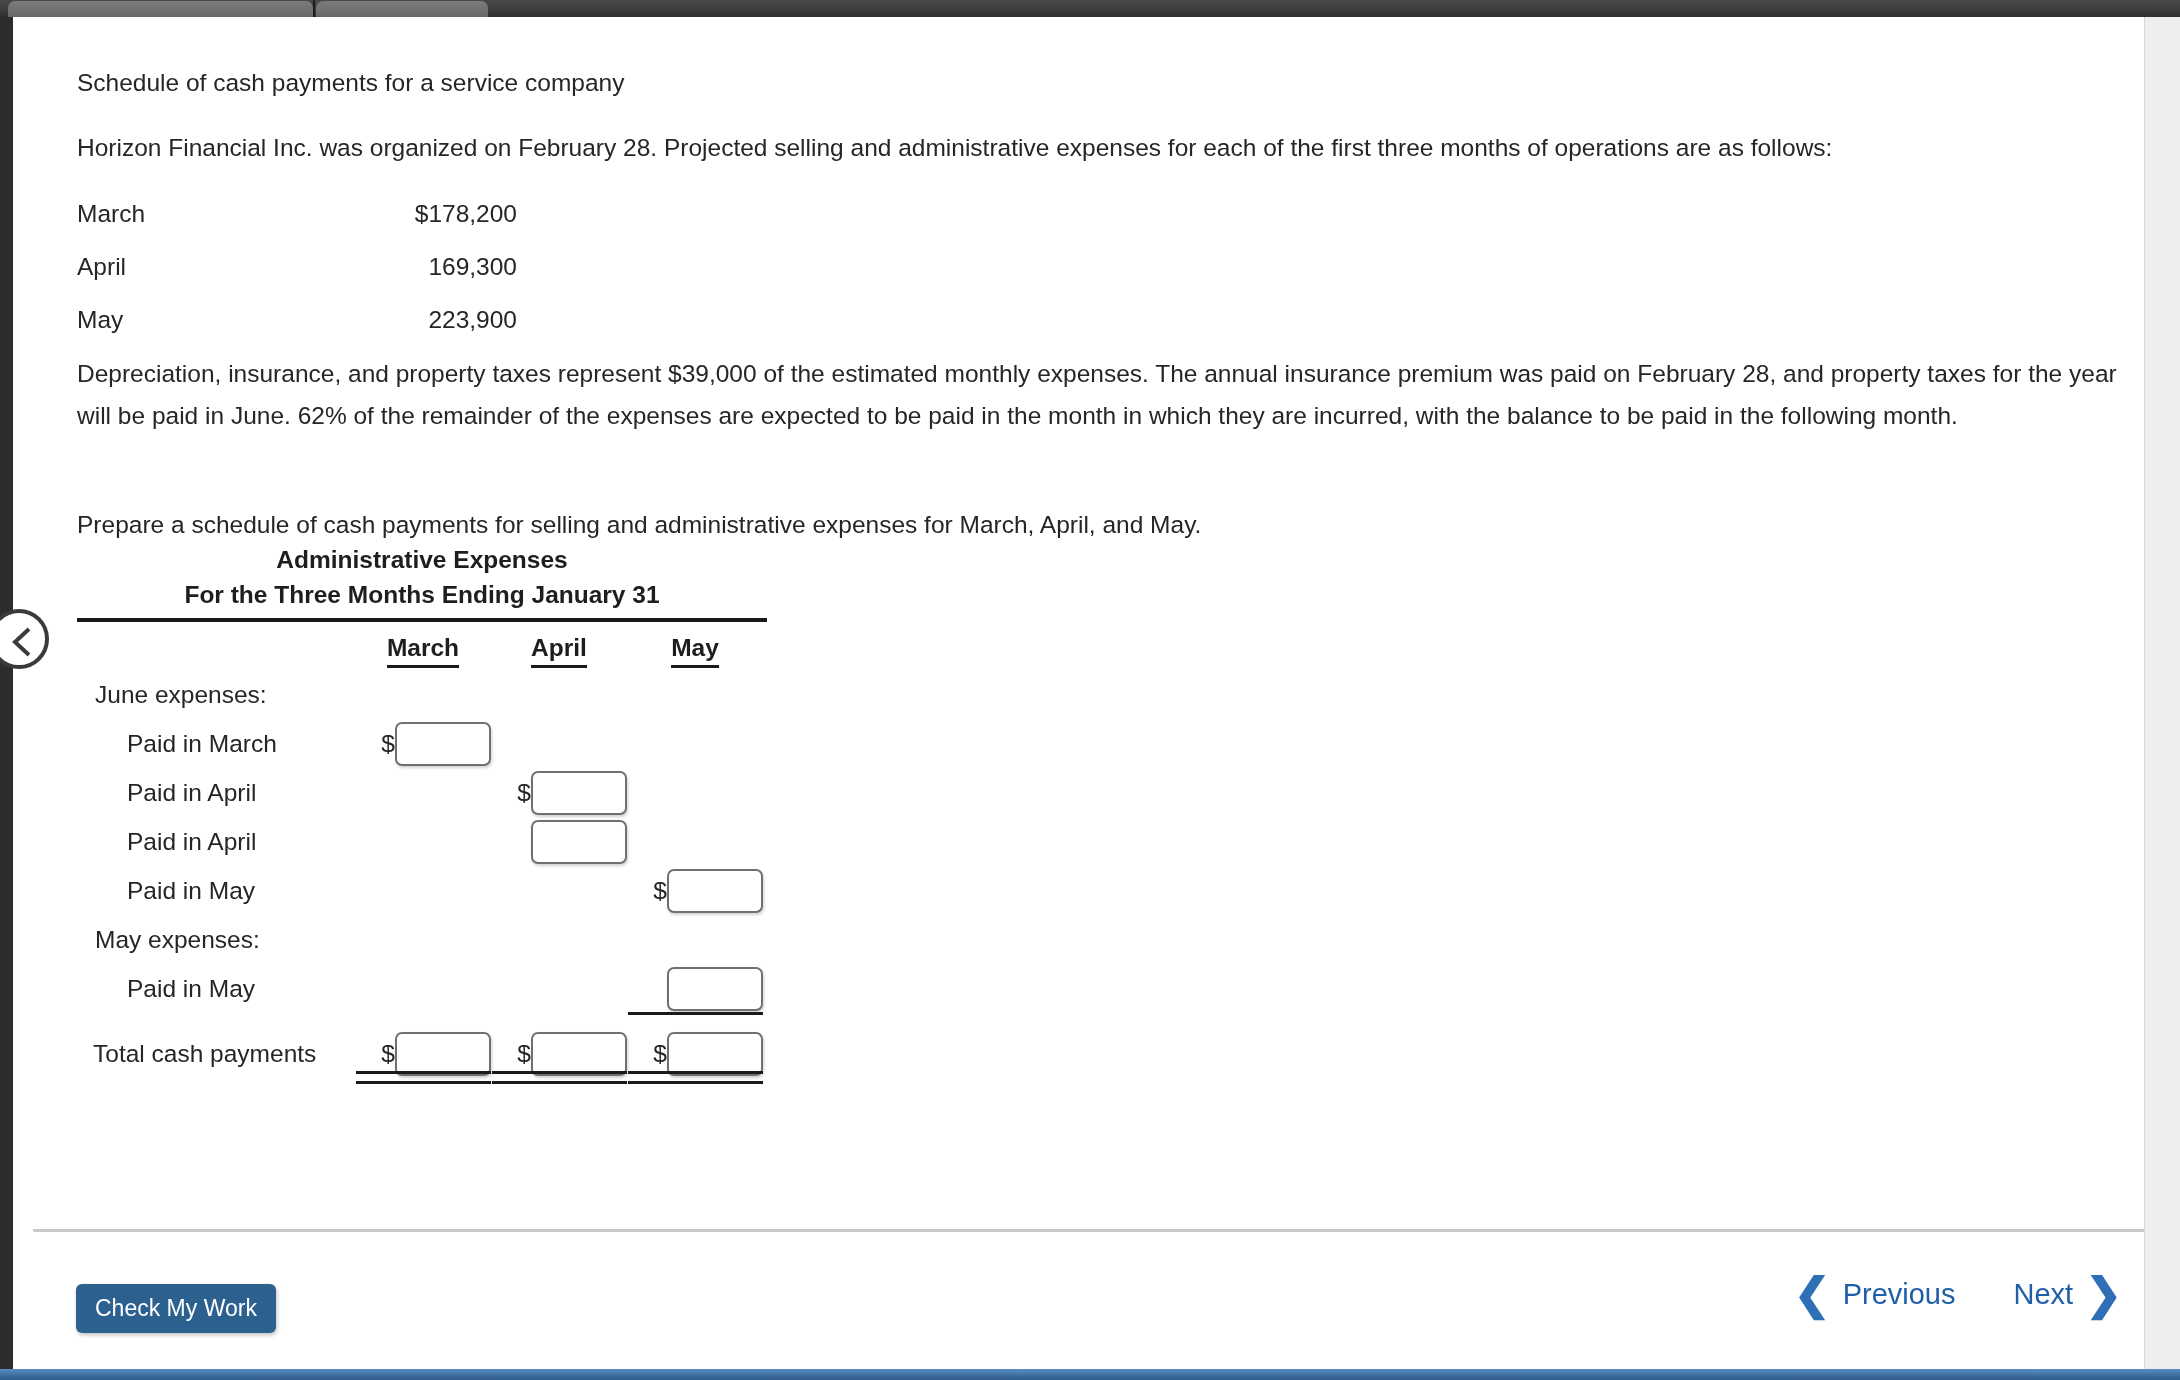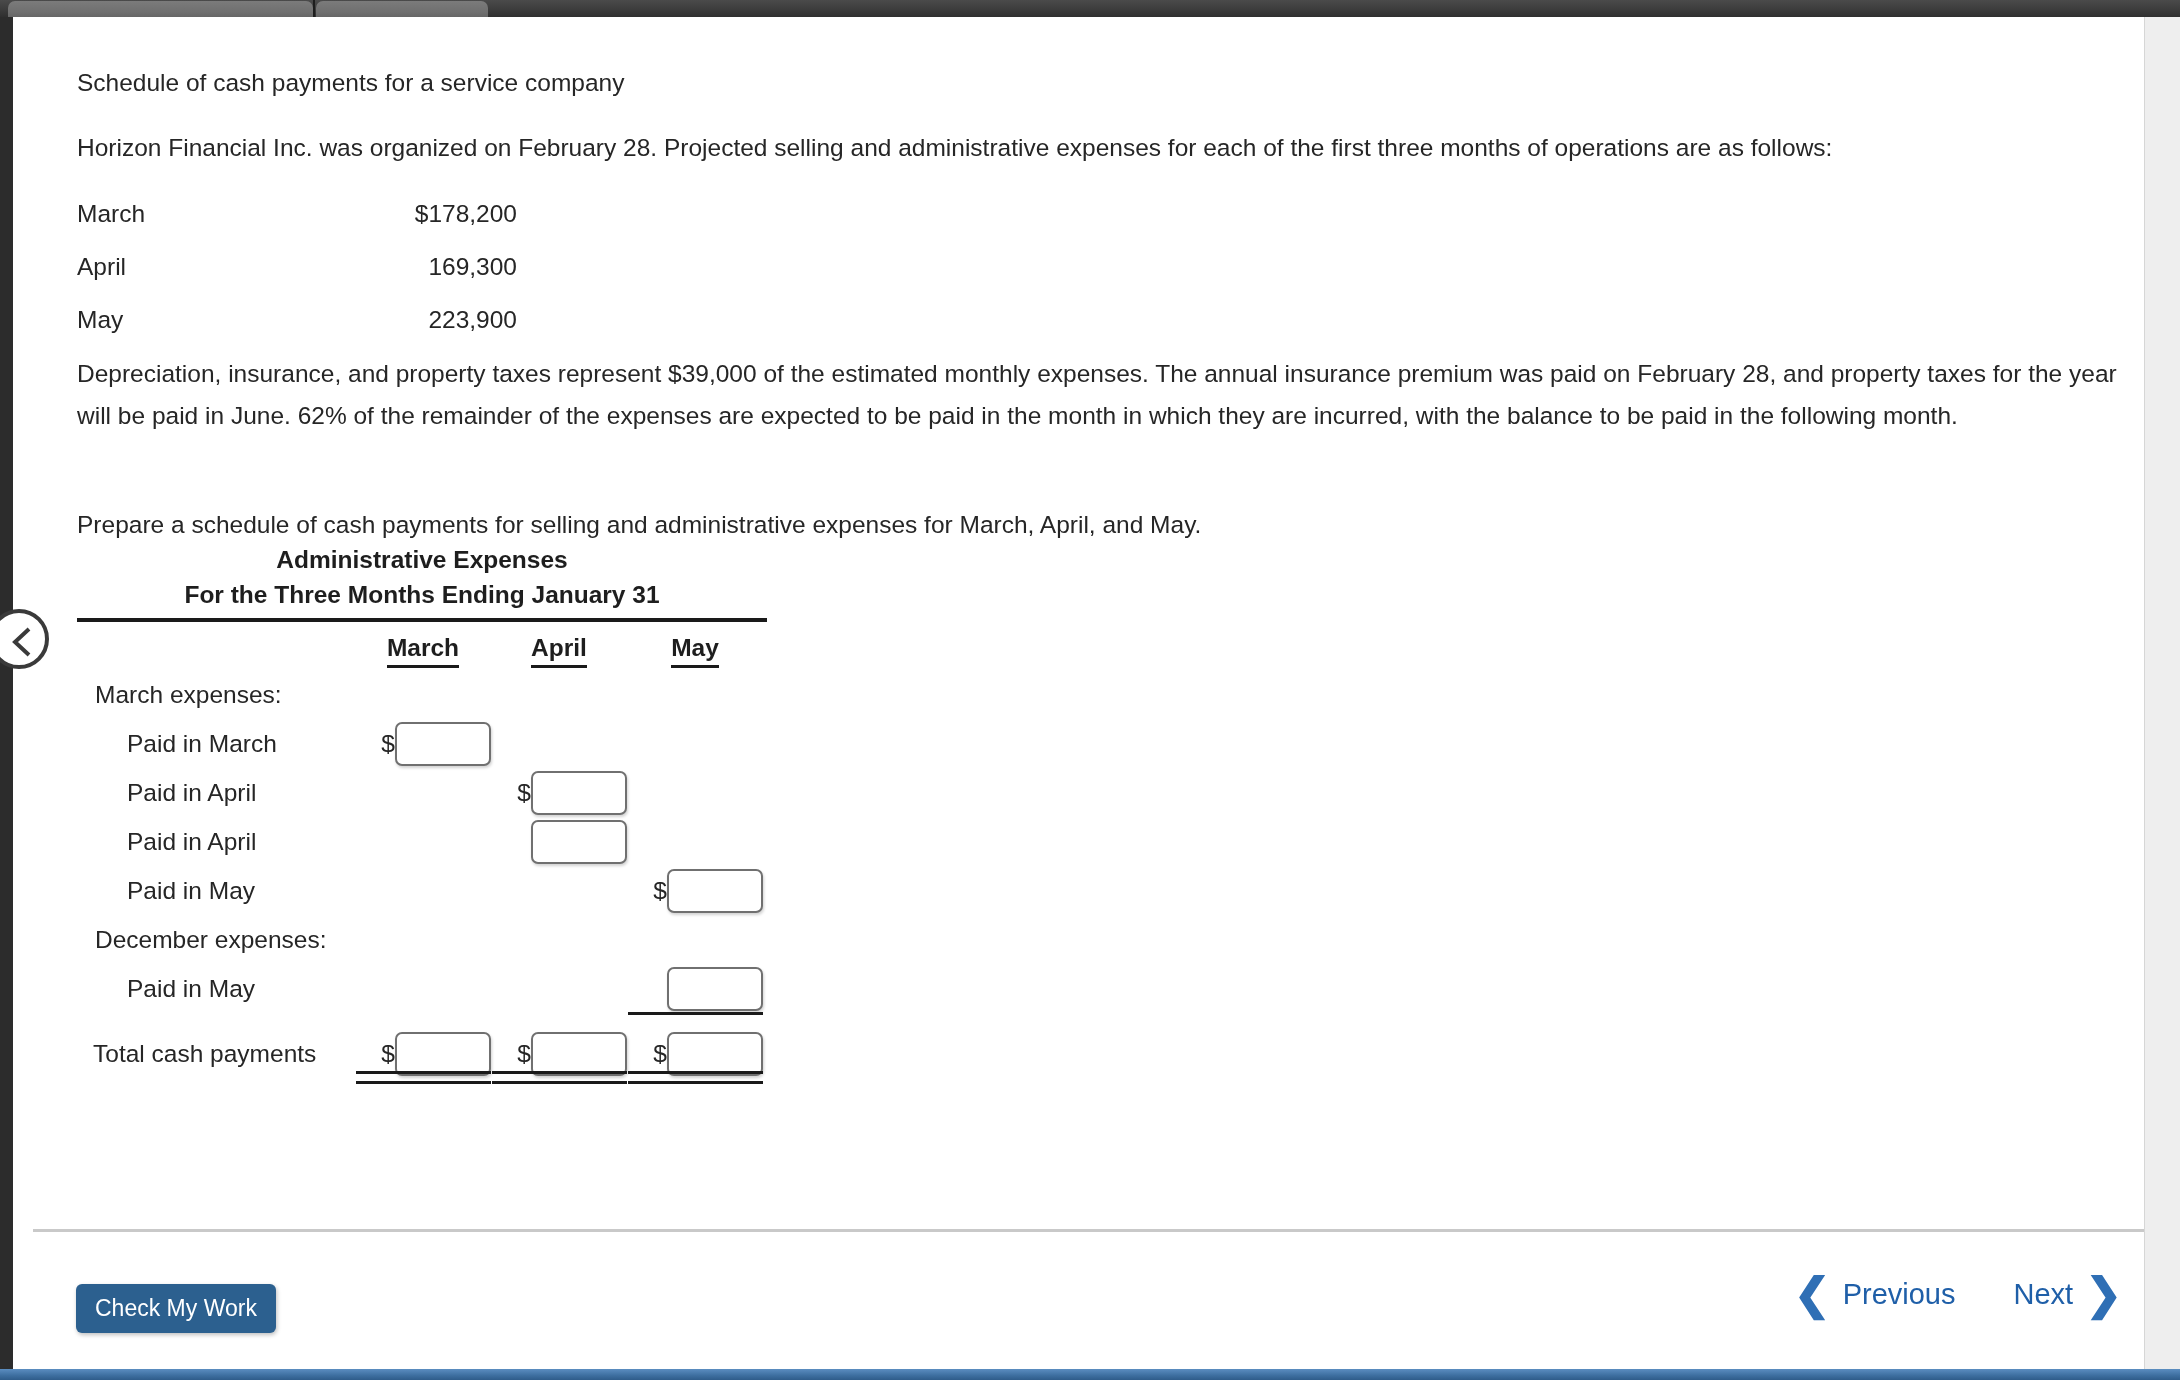--- a/index.html
+++ b/index.html
@@ -325,21 +325,21 @@
         <div class="sched-grid">
 
           <div class="col-head-row">
             <div class="col-head-spacer"></div>
             <div class="col-head"><span>March</span></div>
             <div class="col-head"><span>April</span></div>
             <div class="col-head"><span>May</span></div>
           </div>
 
           <div class="sched-row">
-            <div class="row-label section">March expenses:</div>
+            <div class="row-label section">June expenses:</div>
             <div class="cell"></div>
             <div class="cell"></div>
             <div class="cell"></div>
           </div>
 
           <div class="sched-row">
             <div class="row-label indent">Paid in March</div>
             <div class="cell">
               <span class="dollar">$</span>
               <input class="ans-box" type="text" style="">
@@ -373,21 +373,21 @@
             <div class="row-label indent">Paid in May</div>
             <div class="cell"></div>
             <div class="cell"></div>
             <div class="cell">
               <span class="dollar">$</span>
               <input class="ans-box" type="text" style="">
             </div>
           </div>
 
           <div class="sched-row">
-            <div class="row-label section">December expenses:</div>
+            <div class="row-label section">May expenses:</div>
             <div class="cell"></div>
             <div class="cell"></div>
             <div class="cell"></div>
           </div>
 
           <div class="sched-row">
             <div class="row-label indent">Paid in May</div>
             <div class="cell"></div>
             <div class="cell"></div>
             <div class="cell with-rule">

